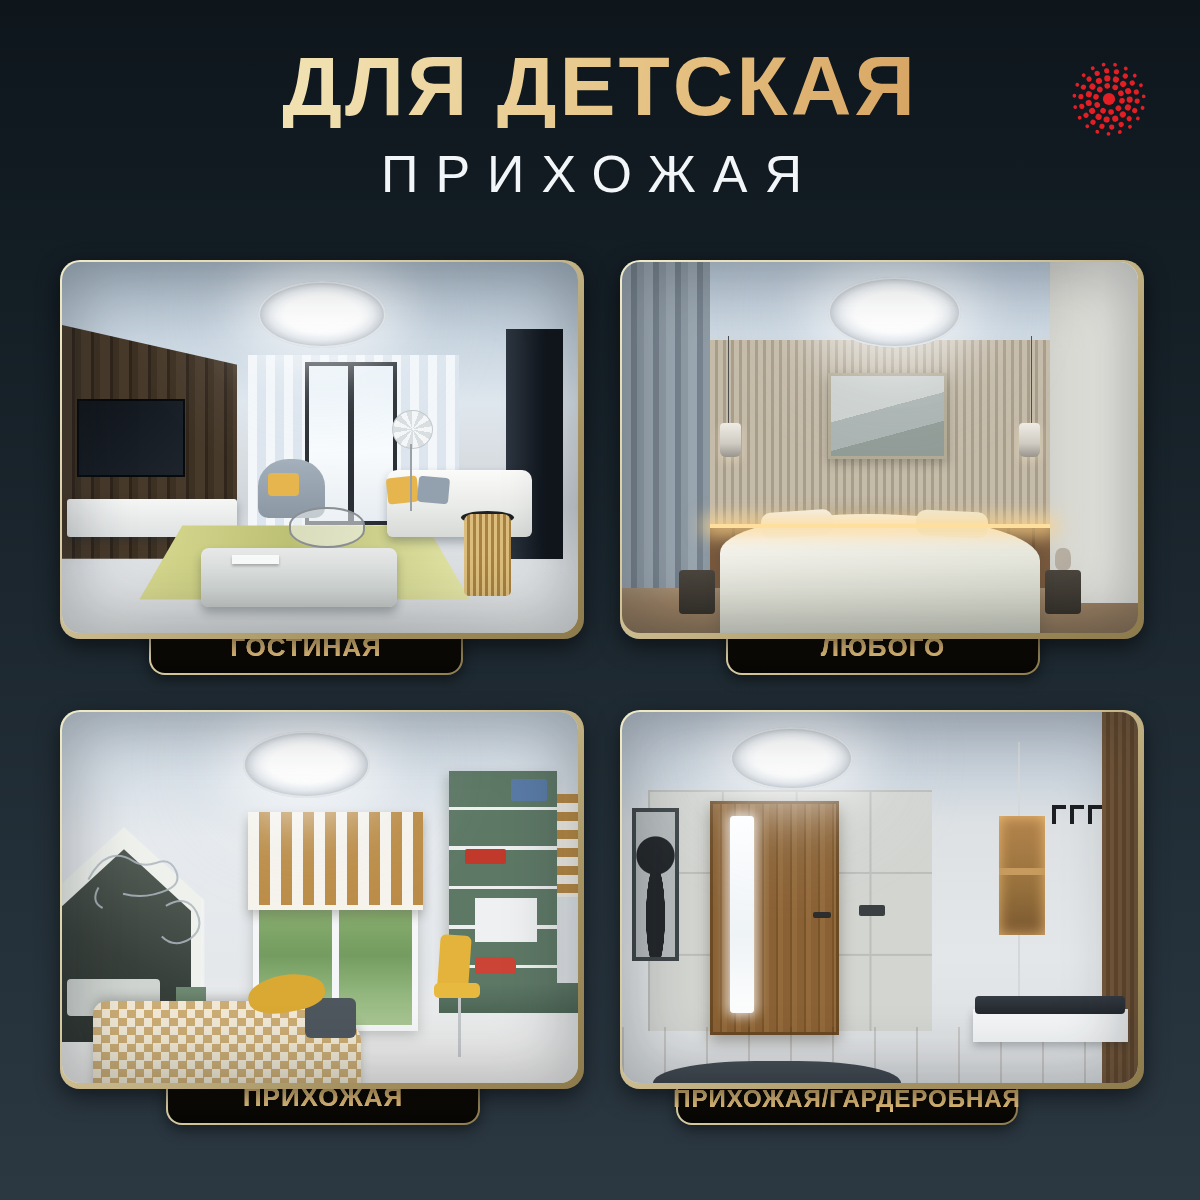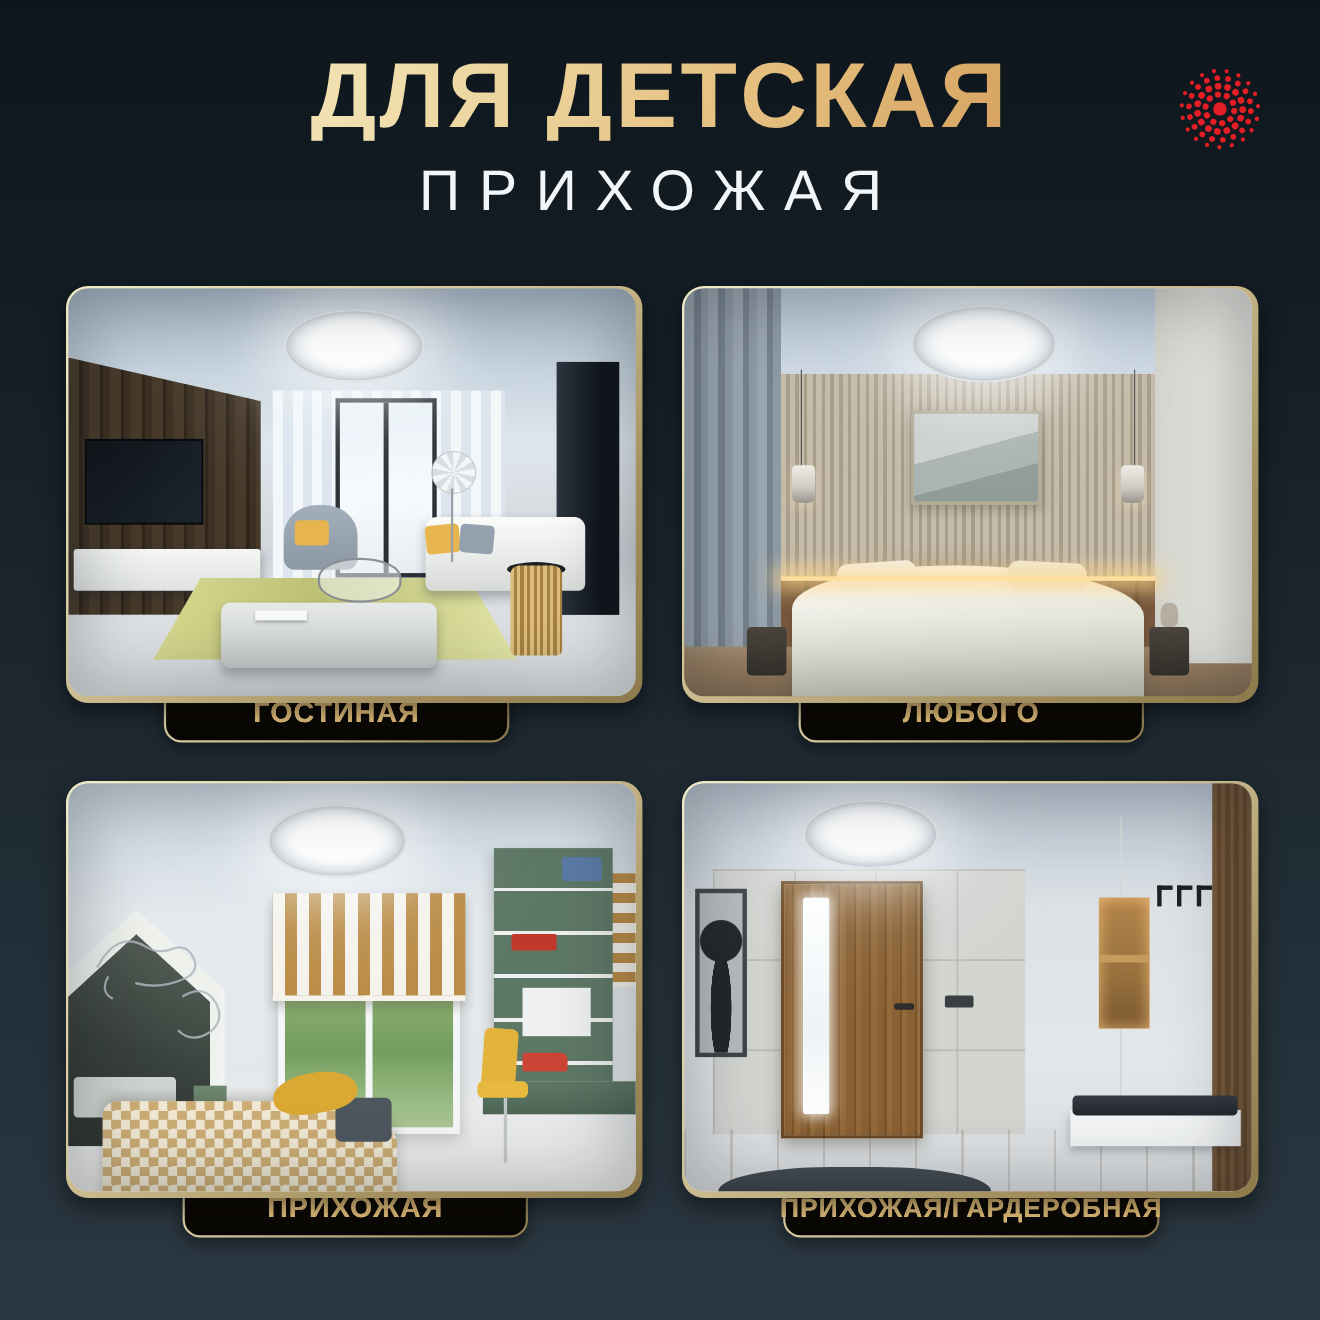--- a/index.html
+++ b/index.html
@@ -219,21 +219,21 @@
 <div class="plate-frame" style="left:726px;top:605px;width:310px;">
   <div class="plate">
     <span class="plate-label gold-text">ЛЮБОГО</span>
   </div>
 </div>
 <div class="plate-frame" style="left:166px;top:1055px;width:310px;">
   <div class="plate">
     <span class="plate-label gold-text">ПРИХОЖАЯ</span>
   </div>
 </div>
-<div class="plate-frame" style="left:712px;top:1055px;width:338px;text-align:center;">
+<div class="plate-frame" style="left:676px;top:1055px;width:338px;text-align:center;">
   <div class="plate">
     <span class="plate-label gold-text small">ПРИХОЖАЯ/ГАРДЕРОБНАЯ</span>
   </div>
 </div>
 
 <div class="card-frame" style="left:60px;top:260px;">
   <div class="photo sc-living">
     <div class="lv-wood"></div>
     <div class="lv-tv"></div>
     <div class="lv-console"></div>

